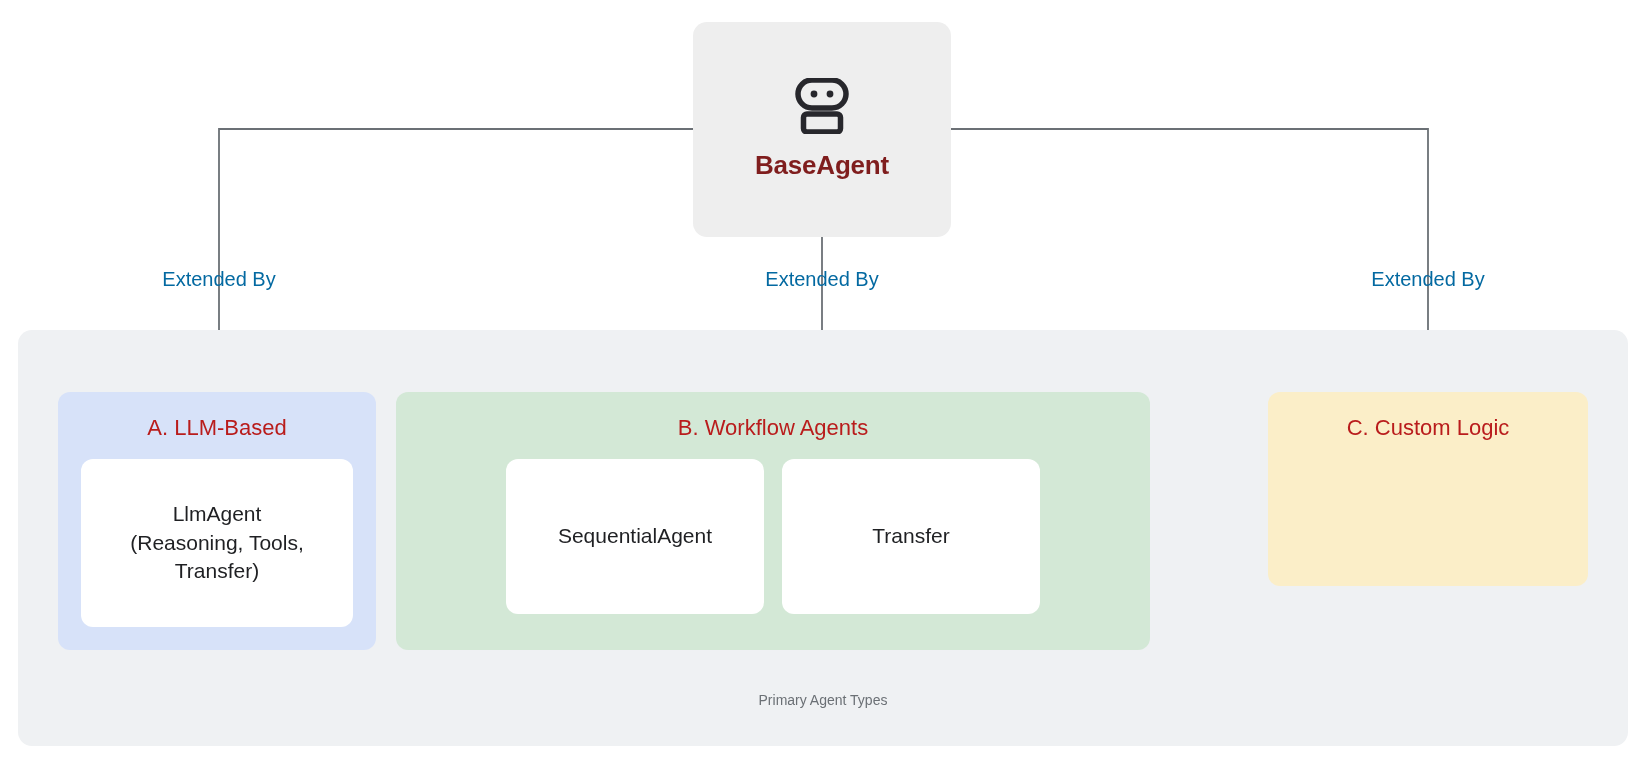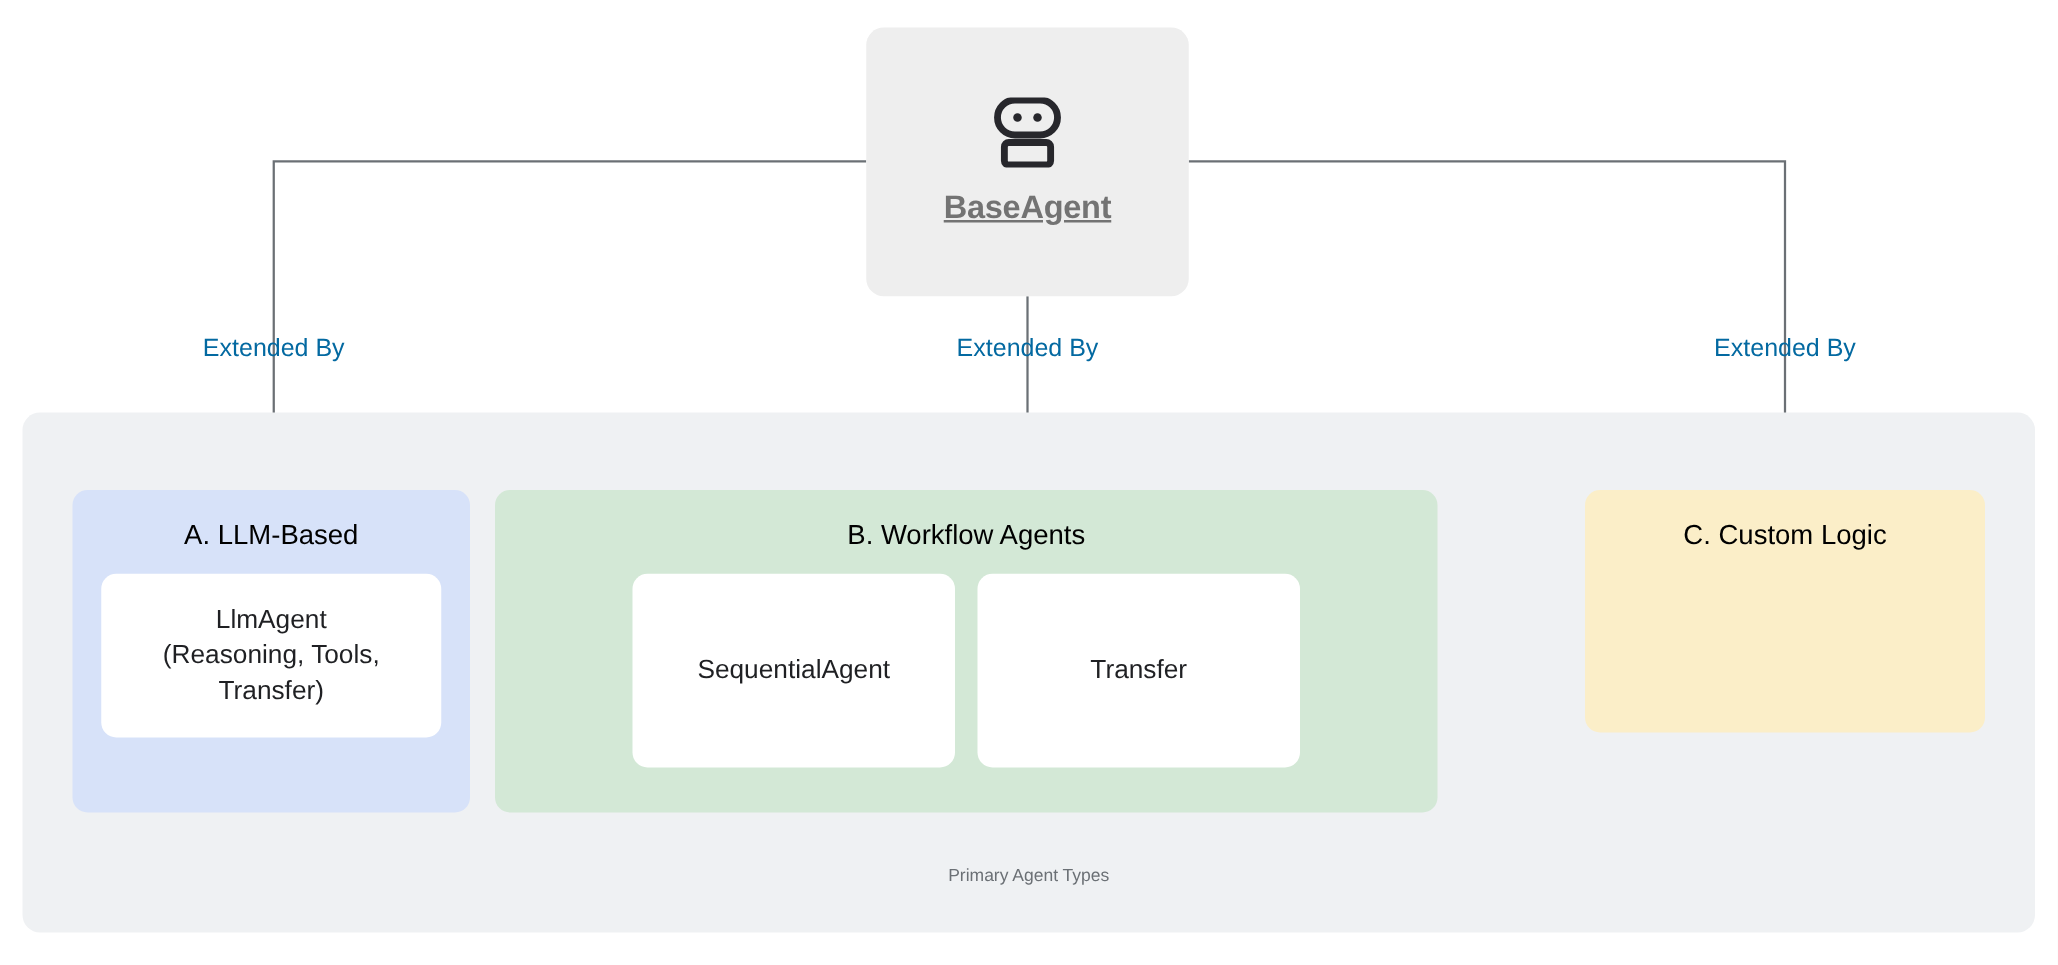--- a/index.html
+++ b/index.html
@@ -46,23 +46,22 @@
   }
   .base-icon {
     width: 54px;
     height: 56px;
     margin-bottom: 16px;
     display: block;
   }
   .base-label {
     font-size: 26px;
     font-weight: bold;
-    color: #737373;
+    color: #7f1d1d;
     letter-spacing: -0.2px;
-    text-decoration: underline;
   }
 
   
   .edge-label {
     position: absolute;
     font-size: 20px;
     color: #0369a1;
     white-space: nowrap;
     transform: translateX(-50%);
   }
@@ -92,21 +91,21 @@
   .cat {
     position: absolute;
     border-radius: 12px;
     box-sizing: border-box;
     display: flex;
     flex-direction: column;
     align-items: center;
   }
   .cat-title {
     font-size: 22px;
-    color: #000000;
+    color: #b91c1c;
     margin-top: 23px;
     margin-bottom: 18px;
     white-space: nowrap;
   }
   .cat-row {
     display: flex;
     flex-direction: row;
     gap: 18px;
     padding: 0 20px 22px 20px;
     box-sizing: border-box;
@@ -128,21 +127,21 @@
   }
 
   
   #cat-a {
     left: 58px;
     top: 392px;
     width: 318px;
     height: 258px;
     background: #d7e2f9;
   }
-  #cat-a .leaf { width: 272px; height: 131px; }
+  #cat-a .leaf { width: 272px; height: 168px; }
 
   
   #cat-b {
     left: 396px;
     top: 392px;
     width: 754px;
     height: 258px;
     background: #d3e8d6;
   }
   #cat-b .leaf { width: 258px; height: 155px; }

